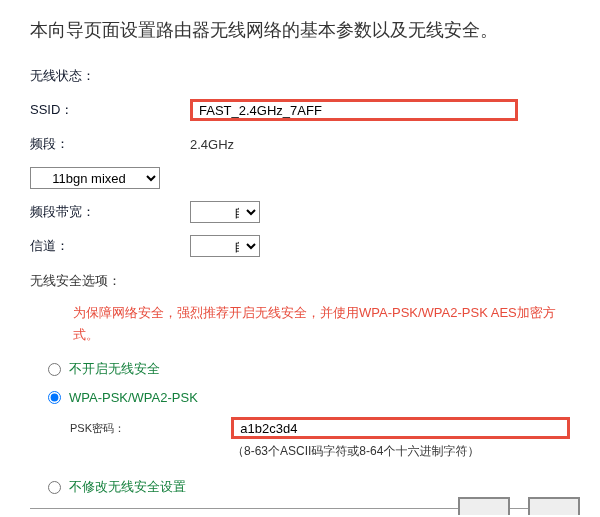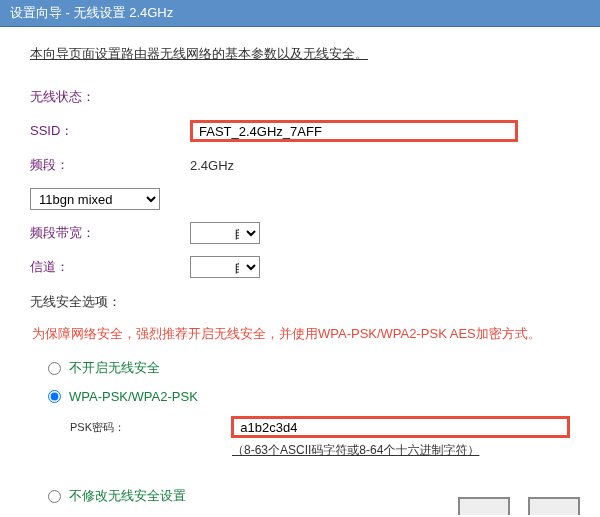--- a/index.html
+++ b/index.html
@@ -1,49 +1,46 @@
 <!DOCTYPE html>
 <html><head>
   <meta charset="utf-8">
   <style>
     * { box-sizing: border-box; margin: 0; padding: 0; }
     body { font-family: "Microsoft YaHei", "SimSun", Arial, sans-serif; font-size: 13px; background: #fff; }
     .container { width: 600px; height: 517px; position: relative; background: #fff; }
     .title-bar { background: #5a8fc7; color: #fff; padding: 4px 10px; font-size: 13px; border-bottom: 1px solid #3a6fa7; }
     .content { padding: 18px 30px 10px 30px; }
-    .description { color: #333; margin-bottom: 22px; font-size: 13px; text-decoration: underline; }
+    .description { color: #333; margin-bottom: 22px; font-size: 18px; }
     .form-row { display: flex; align-items: center; margin-bottom: 10px; min-height: 24px; }
-    .form-label { width: 160px; color: #701a75; font-size: 13px; }
+    .form-label { width: 160px; color: #0f172a; font-size: 13px; }
     .form-value { flex: 1; color: #333; font-size: 13px; }
     .input-text { width: 328px; height: 22px; border: 1px solid #888; padding: 2px 6px; font-size: 13px; font-family: Arial, sans-serif; }
     .highlight-red { border: 3px solid #e74c3c !important; }
     select { height: 22px; border: 1px solid #888; padding: 1px 4px; font-size: 13px; background: #fff; }
-    .select-wide { width: 130px; }
+    .select-wide { width: 130px; text-align: center; }
     .select-narrow { width: 70px; padding-left: 39px; }
     .section-title { color: #333; margin-top: 14px; margin-bottom: 12px; font-size: 13px; }
-    .security-warning { color: #e74c3c; font-size: 13px; line-height: 1.7; margin-bottom: 14px; padding-left: 2px; }
+    .security-warning { color: #e74c3c; font-size: 13px; line-height: 1.7; margin-bottom: 14px; padding-left: 2px; margin-left: 41px; }
     .radio-row { display: flex; align-items: center; margin-bottom: 12px; padding-left: 18px; }
     .radio-row input[type="radio"] { margin-right: 8px; }
     .radio-label { color: #15803d; font-size: 13px; }
     .psk-row { display: flex; align-items: center; margin-bottom: 4px; padding-left: 40px; }
     .psk-label { width: 162px; color: #333; font-size: 11px; }
-    .psk-hint { color: #333; font-size: 12px; padding-left: 202px; margin-bottom: 28px; text-decoration: underline; }
+    .psk-hint { color: #333; font-size: 12px; padding-left: 202px; margin-bottom: 18px; }
     hr.divider { border: none; border-top: 1px solid #999; margin: 8px 0 12px 0; }
     .watermark { position: absolute; bottom: 8px; right: 140px; color: #7cb342; font-family: Arial, sans-serif; font-size: 16px; font-weight: bold; letter-spacing: 0.5px; }
     .watermark span { display: inline-block; }
     .button-hint { position: absolute; bottom: 2px; right: 20px; display: flex; gap: 18px; }
     .btn-outline { width: 52px; height: 18px; border-top: 2px solid #888; border-left: 2px solid #888; border-right: 2px solid #888; background: #eee; }
   </style>
 </head>
 <body>
 
 <div class="container">
-  <div class="title-bar">
-    <span>设置向导 - 无线设置 2.4GHz</span>
-  </div>
 
   <div class="content">
     <p class="description">本向导页面设置路由器无线网络的基本参数以及无线安全。</p>
 
     <div class="form-row">
       <div class="form-label">无线状态：</div>
     </div>
 
     <div class="form-row">
       <div class="form-label">SSID：</div>

